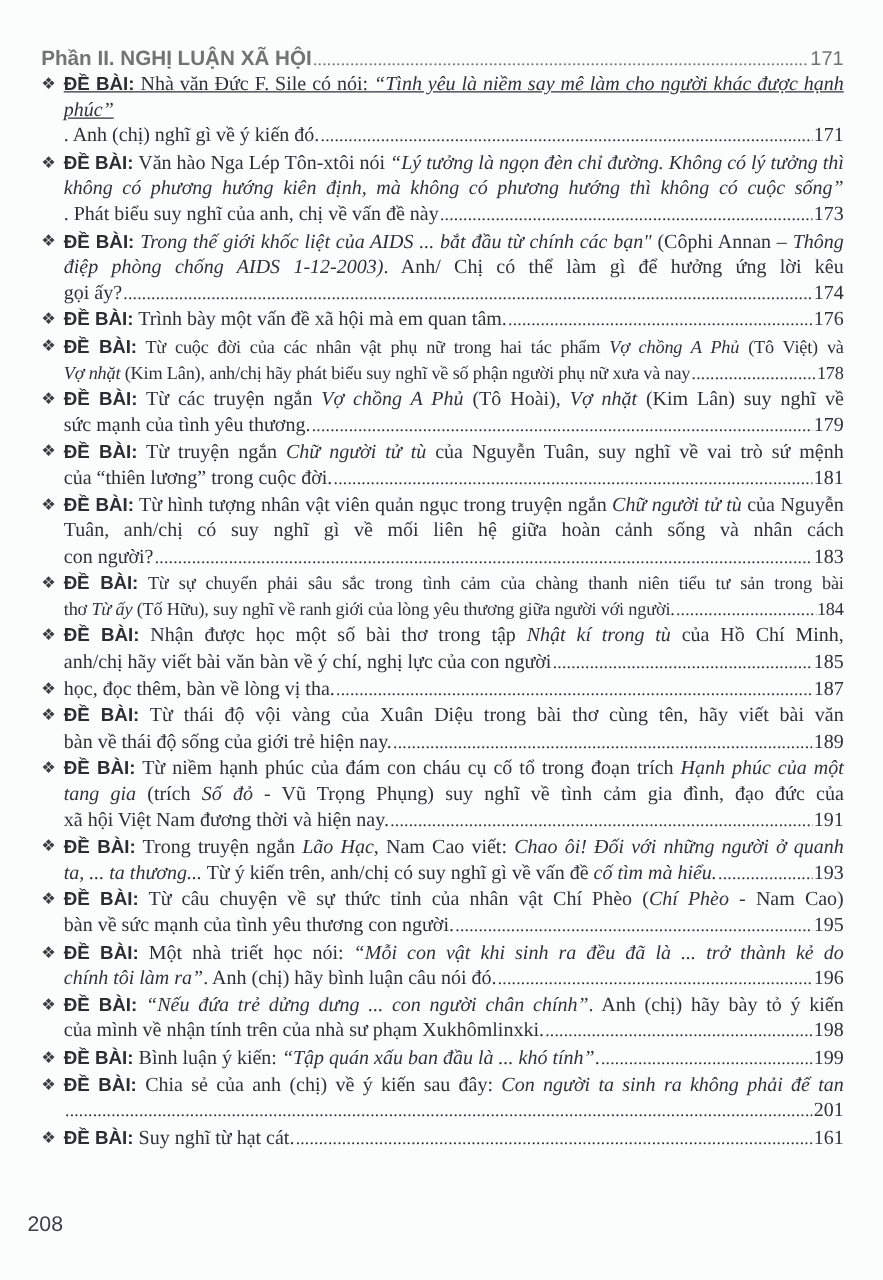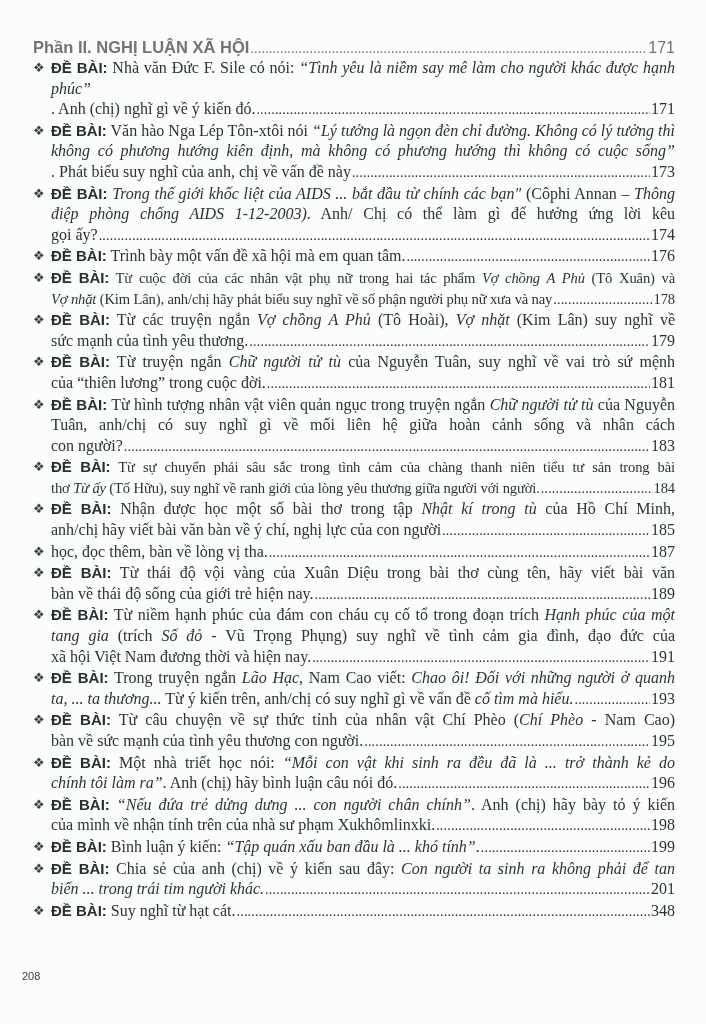--- a/index.html
+++ b/index.html
@@ -62,37 +62,37 @@
       display: flex; align-items: baseline;
       text-align: left;
     }
     .entry .lastline .tx { white-space: nowrap; }
     .entry .pg { white-space: nowrap; }
     .cond { font-size: 14.6px; letter-spacing: -0.15px; }
     .footer-page {
       position: absolute;
       left: 22px; top: 970px;
       font-family: "Liberation Sans", sans-serif;
-      font-size: 11px;
+      font-size: 17px;
       color: #3a3f44;
     }
   </style>
 </head>
 <body>
 
 <div class="page">
   <div class="heading">
     <span class="t">Phần II. NGHỊ LUẬN XÃ HỘI</span>
     <span class="dots"></span>
     <span class="pg">171</span>
   </div>
   <div id="entries">
       <div class="entry">
         <span class="bullet">❖</span>
-        <div style="text-align-last: justify;"><span class="label">ĐỀ BÀI:</span><span> Nhà văn Đức F. Sile có nói: </span><i>“Tình yêu là niềm say mê làm cho người khác được hạnh phúc”</i></div>
+        <div style="text-align-last: justify; text-decoration: underline;"><span class="label">ĐỀ BÀI:</span><span> Nhà văn Đức F. Sile có nói: </span><i>“Tình yêu là niềm say mê làm cho người khác được hạnh phúc”</i></div>
         <div class="lastline">
           <span class="tx"><span>. Anh (chị) nghĩ gì về ý kiến đó.</span></span>
           <span class="dots"></span>
           <span class="pg">171</span>
         </div>
       </div>
       <div class="entry">
         <span class="bullet">❖</span>
         <div style="text-align-last: justify;"><span class="label">ĐỀ BÀI:</span><span> Văn hào Nga Lép Tôn-xtôi nói </span><i>“Lý tưởng là ngọn đèn chỉ đường. Không có lý tưởng thì không có phương hướng kiên định, mà không có phương hướng thì không có cuộc sống”</i></div>
         <div class="lastline">
@@ -113,21 +113,21 @@
       <div class="entry">
         <span class="bullet">❖</span>
         <div class="lastline">
           <span class="tx"><span class="label">ĐỀ BÀI:</span><span> Trình bày một vấn đề xã hội mà em quan tâm.</span></span>
           <span class="dots"></span>
           <span class="pg">176</span>
         </div>
       </div>
       <div class="entry cond">
         <span class="bullet">❖</span>
-        <div style="text-align-last: justify;"><span class="label">ĐỀ BÀI:</span><span> Từ cuộc đời của các nhân vật phụ nữ trong hai tác phẩm </span><i>Vợ chồng A Phủ</i><span> (Tô Xuân) và</span></div>
+        <div style="text-align-last: justify;"><span class="label">ĐỀ BÀI:</span><span> Từ cuộc đời của các nhân vật phụ nữ trong hai tác phẩm </span><i>Vợ chồng A Phủ</i><span> (Tô Việt) và</span></div>
         <div class="lastline">
           <span class="tx"><i>Vợ nhặt</i><span> (Kim Lân), anh/chị hãy phát biểu suy nghĩ về số phận người phụ nữ xưa và nay</span></span>
           <span class="dots"></span>
           <span class="pg">178</span>
         </div>
       </div>
       <div class="entry">
         <span class="bullet">❖</span>
         <div style="text-align-last: justify;"><span class="label">ĐỀ BÀI:</span><span> Từ các truyện ngắn </span><i>Vợ chồng A Phủ</i><span> (Tô Hoài), </span><i>Vợ nhặt</i><span> (Kim Lân) suy nghĩ về</span></div>
         <div class="lastline">
@@ -239,29 +239,28 @@
         <div class="lastline">
           <span class="tx"><span class="label">ĐỀ BÀI:</span><span> Bình luận ý kiến: </span><i>“Tập quán xấu ban đầu là ... khó tính”</i><span>. </span></span>
           <span class="dots"></span>
           <span class="pg">199</span>
         </div>
       </div>
       <div class="entry">
         <span class="bullet">❖</span>
         <div style="text-align-last: justify;"><span class="label">ĐỀ BÀI:</span><span> Chia sẻ của anh (chị) về ý kiến sau đây: </span><i>Con người ta sinh ra không phải để tan</i></div>
         <div class="lastline">
-          <span class="tx"><i>biến ... trong trái tim người khác.</i><span> </span></span>
           <span class="dots"></span>
           <span class="pg">201</span>
         </div>
       </div>
       <div class="entry">
         <span class="bullet">❖</span>
         <div class="lastline">
           <span class="tx"><span class="label">ĐỀ BÀI:</span><span> Suy nghĩ từ hạt cát.</span></span>
           <span class="dots"></span>
-          <span class="pg">348</span>
+          <span class="pg">161</span>
         </div>
       </div>
     </div>
 </div>
 
 <div class="footer-page">208</div>
 
 </body></html>

